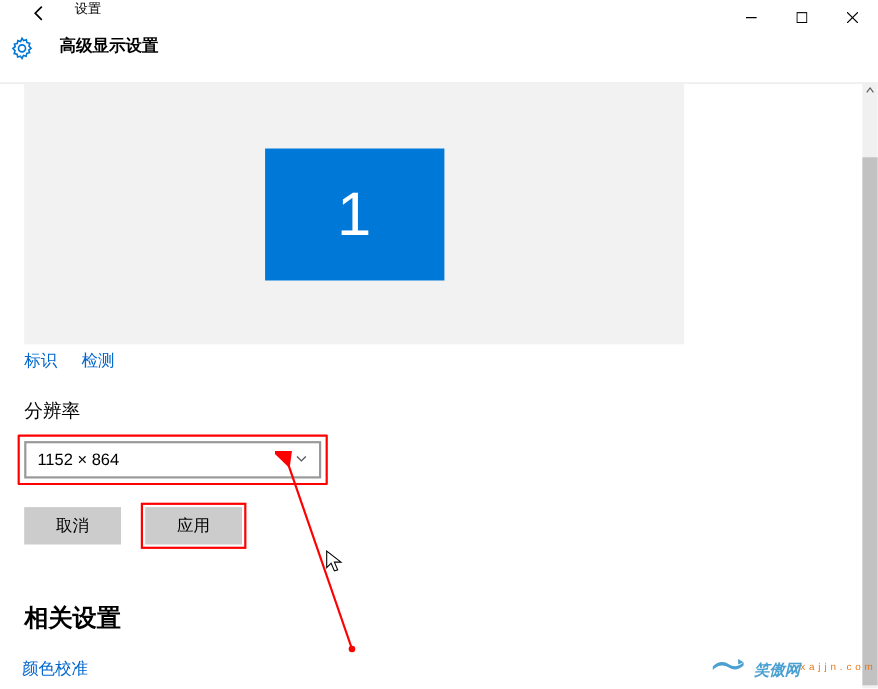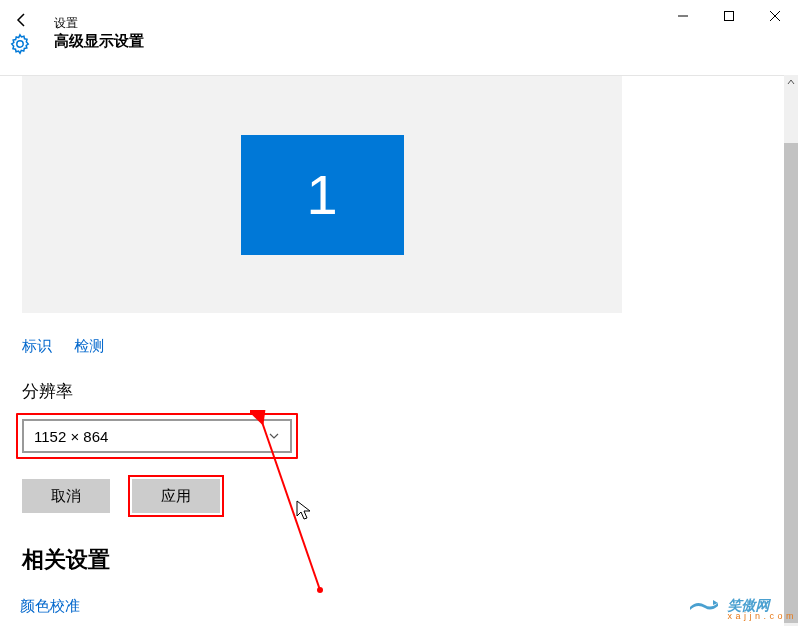--- a/index.html
+++ b/index.html
@@ -1,52 +1,52 @@
 <!DOCTYPE html>
 <html><head>
 <meta charset="utf-8">
 <style>
   html,body{margin:0;padding:0;width:798px;height:626px;font-family:"Microsoft YaHei","Segoe UI",sans-serif;background:#fff;color:#000;overflow:hidden;position:relative}
-  .titlebar{height:32px;display:flex;align-items:flex-end;padding-left:10px;font-size:12px}
+  .titlebar{height:32px;display:flex;align-items:flex-start;padding-left:24px;font-size:12px}
   .back-arrow{width:24px;height:24px;display:flex;align-items:center;justify-content:center;margin-right:20px}
   .back-arrow svg{width:16px;height:16px}
   .title-text{font-size:12px;color:#000}
   .window-controls{position:absolute;top:0;right:0;display:flex}
   .wctrl{width:46px;height:32px;display:flex;align-items:center;justify-content:center}
   .wctrl svg{width:10px;height:10px}
   .header{height:42px;display:flex;align-items:flex-start;padding-left:8px;border-bottom:1px solid transparent}
   .gear{width:24px;height:24px;color:#0078d7;margin-right:22px;display:flex;align-items:center;justify-content:center}
   .gear svg{width:22px;height:22px}
   .page-title{font-size:15px;font-weight:600}
   .separator{height:1px;background:#e5e5e5;width:100%}
   .content{position:relative;padding:0;margin:0}
   .display-panel{margin-left:22px;margin-top:0;width:600px;height:237px;background:#f2f2f2;display:flex;align-items:center;justify-content:center}
   .display-tile{width:163px;height:120px;background:#0078d7;color:#fff;display:flex;align-items:center;justify-content:center;font-size:56px;font-weight:300}
-  .links-row{margin-left:22px;margin-top:24px;font-size:15px}
+  .links-row{margin-left:22px;margin-top:6px;font-size:15px}
   .linkblue{color:#0066cc;margin-right:18px;cursor:pointer}
   .section-label{margin-left:22px;margin-top:24px;font-size:17px}
   .combo-wrap{margin-left:16px;margin-top:10px;border:2px solid #ff0000;padding:4px;display:inline-block;border-radius:1px}
   .combo{width:270px;height:34px;border:2px solid #999;background:#fff;display:flex;align-items:center;justify-content:space-between;padding:12px 10px;font-size:15px;box-sizing:border-box}
   .combo .chev{color:#555}
   .combo .chev svg{width:12px;height:12px}
   .buttons-row{margin-left:22px;margin-top:20px;display:flex;gap:22px}
   .btn{width:88px;height:34px;background:#ccc;display:flex;align-items:center;justify-content:center;font-size:15px;cursor:pointer}
   .btn.apply{outline:2px solid #ff0000;outline-offset:2px}
-  .related-heading{margin-left:22px;margin-top:32px;font-size:22px;font-weight:600}
+  .related-heading{margin-left:22px;margin-top:52px;font-size:22px;font-weight:600}
   .related-link{margin-left:20px;margin-top:22px;font-size:15px;color:#0066cc;cursor:pointer}
   .scrollbar-track{position:absolute;top:75px;right:0;width:14px;height:551px;background:#f0f0f0}
   .scroll-up{position:absolute;top:0;right:0;width:14px;height:14px;display:flex;align-items:center;justify-content:center;color:#555}
   .scroll-up svg{width:8px;height:8px}
   .scroll-thumb{position:absolute;top:68px;width:14px;height:480px;background:#c2c2c2}
   .arrow-svg{position:absolute;left:250px;top:410px;pointer-events:none}
   .cursor-svg{position:absolute;left:296px;top:500px;pointer-events:none}
   .watermark{position:absolute;right:4px;bottom:4px;display:flex;align-items:center;gap:6px}
   .wm-logo{color:#4aa0d0}
   .wm-logo svg{width:34px;height:22px}
-  .wm-text{display:flex;flex-direction:column;line-height:1}
+  .wm-text{display:flex;flex-direction:row;line-height:1}
   .wm-cn{font-size:14px;font-weight:600;color:#4aa0d0;font-style:italic}
   .wm-en{font-size:9px;color:#e77a1a;letter-spacing:0.5px}
 </style>
 </head>
 <body>
 
 <div class="titlebar">
   <div class="back-arrow">
     <svg viewBox="0 0 16 16">
         <path d="M10 2 L4 8 L10 14" stroke="#000" stroke-width="1.5" fill="none"></path>

